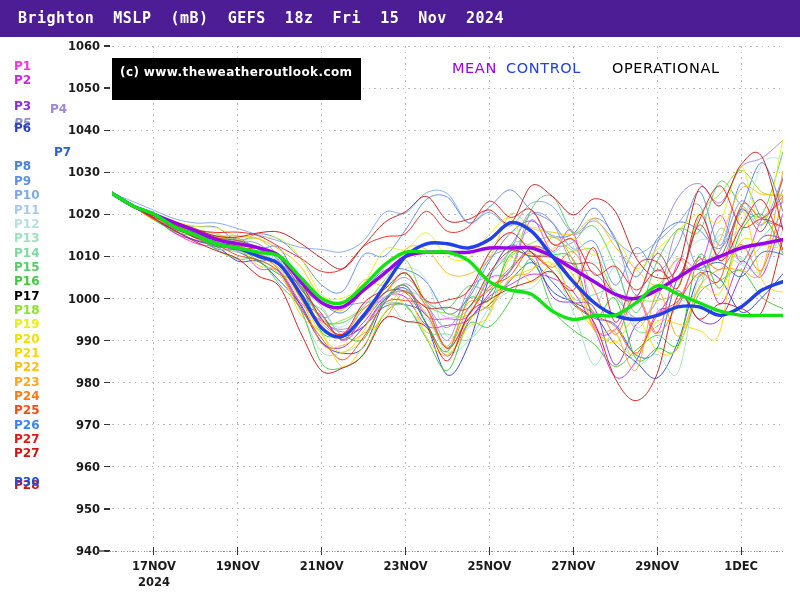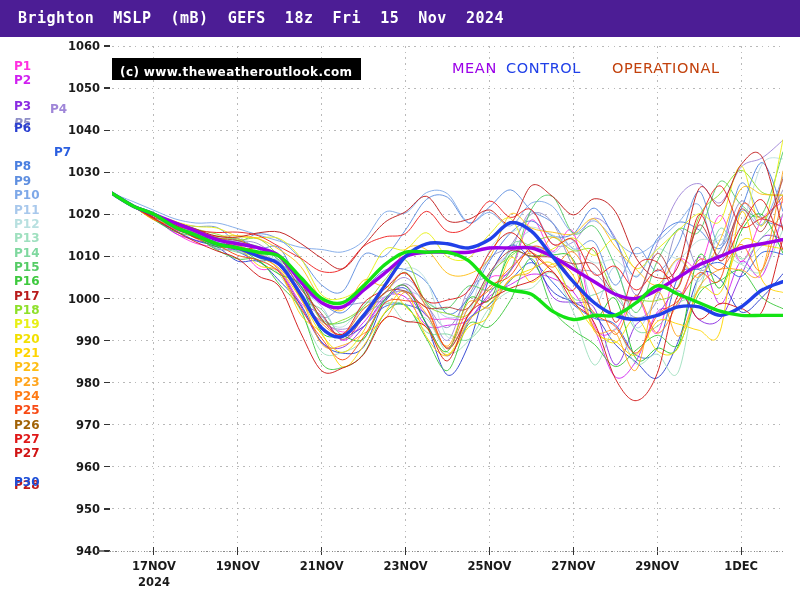--- a/index.html
+++ b/index.html
@@ -41,39 +41,39 @@
     text-anchor:end;
   }
   .xlabel{
     font-family:"DejaVu Sans",sans-serif;
     font-size:11.5px;font-weight:bold;fill:#1a1a1a;
     text-anchor:middle;
   }
   #watermark{
     position:absolute;left:112px;top:58px;
     background:#000000;
-    padding:3px 8px 0 8px;
+    padding:3px 8px 20px 8px;
   }
   #watermark span{
     color:#ffffff;
     font-family:"DejaVu Sans",sans-serif;
     font-size:12px;font-weight:bold;
     letter-spacing:0.4px;
     white-space:pre;
   }
   .toplegend{
     position:absolute;top:60px;
     font-family:"DejaVu Sans",sans-serif;
     font-size:14.5px;font-weight:normal;
     letter-spacing:0.6px;
     white-space:pre;
   }
   #lg-mean{left:452px;color:#9b00e8;}
   #lg-control{left:506px;color:#2040e8;}
-  #lg-operational{left:612px;color:#c2410c;}
+  #lg-operational{left:612px;color:#000000;}
 </style>
 </head>
 <body>
 
 <div id="titlebar">
   <div id="title-text">Brighton  MSLP  (mB)  GEFS  18z  Fri  15  Nov  2024</div>
 </div>
 
 <div id="legend">
     <div class="legend-item" style="top: 8px; color: rgb(255, 48, 224);">P1</div>
@@ -85,30 +85,30 @@
     <div class="legend-item" style="top: 94.1px; color: rgb(43, 95, 224); margin-left: 40px;">P7</div>
     <div class="legend-item" style="top: 108.45px; color: rgb(74, 127, 224);">P8</div>
     <div class="legend-item" style="top: 122.8px; color: rgb(95, 143, 224);">P9</div>
     <div class="legend-item" style="top: 137.15px; color: rgb(126, 168, 232);">P10</div>
     <div class="legend-item" style="top: 151.5px; color: rgb(168, 200, 236);">P11</div>
     <div class="legend-item" style="top: 165.85px; color: rgb(184, 224, 224);">P12</div>
     <div class="legend-item" style="top: 180.2px; color: rgb(159, 224, 191);">P13</div>
     <div class="legend-item" style="top: 194.55px; color: rgb(127, 216, 159);">P14</div>
     <div class="legend-item" style="top: 208.9px; color: rgb(85, 204, 102);">P15</div>
     <div class="legend-item" style="top: 223.25px; color: rgb(62, 201, 62);">P16</div>
-    <div class="legend-item" style="top: 237.6px; color: #b91c1c;">P17</div>
+    <div class="legend-item" style="top: 237.6px; color: #000000;">P17</div>
     <div class="legend-item" style="top: 251.95px; color: rgb(142, 224, 42);">P18</div>
     <div class="legend-item" style="top: 266.3px; color: rgb(232, 240, 21);">P19</div>
     <div class="legend-item" style="top: 280.65px; color: rgb(242, 224, 0);">P20</div>
     <div class="legend-item" style="top: 295px; color: rgb(255, 212, 0);">P21</div>
     <div class="legend-item" style="top: 309.35px; color: rgb(255, 190, 20);">P22</div>
     <div class="legend-item" style="top: 323.7px; color: rgb(255, 165, 30);">P23</div>
     <div class="legend-item" style="top: 338.05px; color: rgb(255, 122, 20);">P24</div>
     <div class="legend-item" style="top: 352.4px; color: rgb(248, 74, 20);">P25</div>
-    <div class="legend-item" style="top: 366.75px; color: #a16207; text-align: right;">P26</div>
+    <div class="legend-item" style="top: 366.75px; color: #3b82f6; text-align: right;">P26</div>
     <div class="legend-item" style="top: 381.1px; color: rgb(224, 24, 24);">P27</div>
     <div class="legend-item" style="top: 395.45px; color: rgb(208, 20, 20);">P27</div>
     <div class="legend-item" style="top: 409.8px; color: rgb(192, 24, 24); margin-top: 17px;">P28</div>
     <div class="legend-item" style="top: 424.15px; color: #1d4ed8;">P30</div>
   </div>
 
 <div id="plot-wrap">
   <svg id="chart-svg" width="800" height="563" viewBox="0 0 800 563">
     <g id="grid-group">
         <line x1="112" y1="514" x2="783" y2="514" stroke="#b9b9b9" stroke-width="1" stroke-dasharray="1.5 4.2" shape-rendering="crispEdges"></line>

